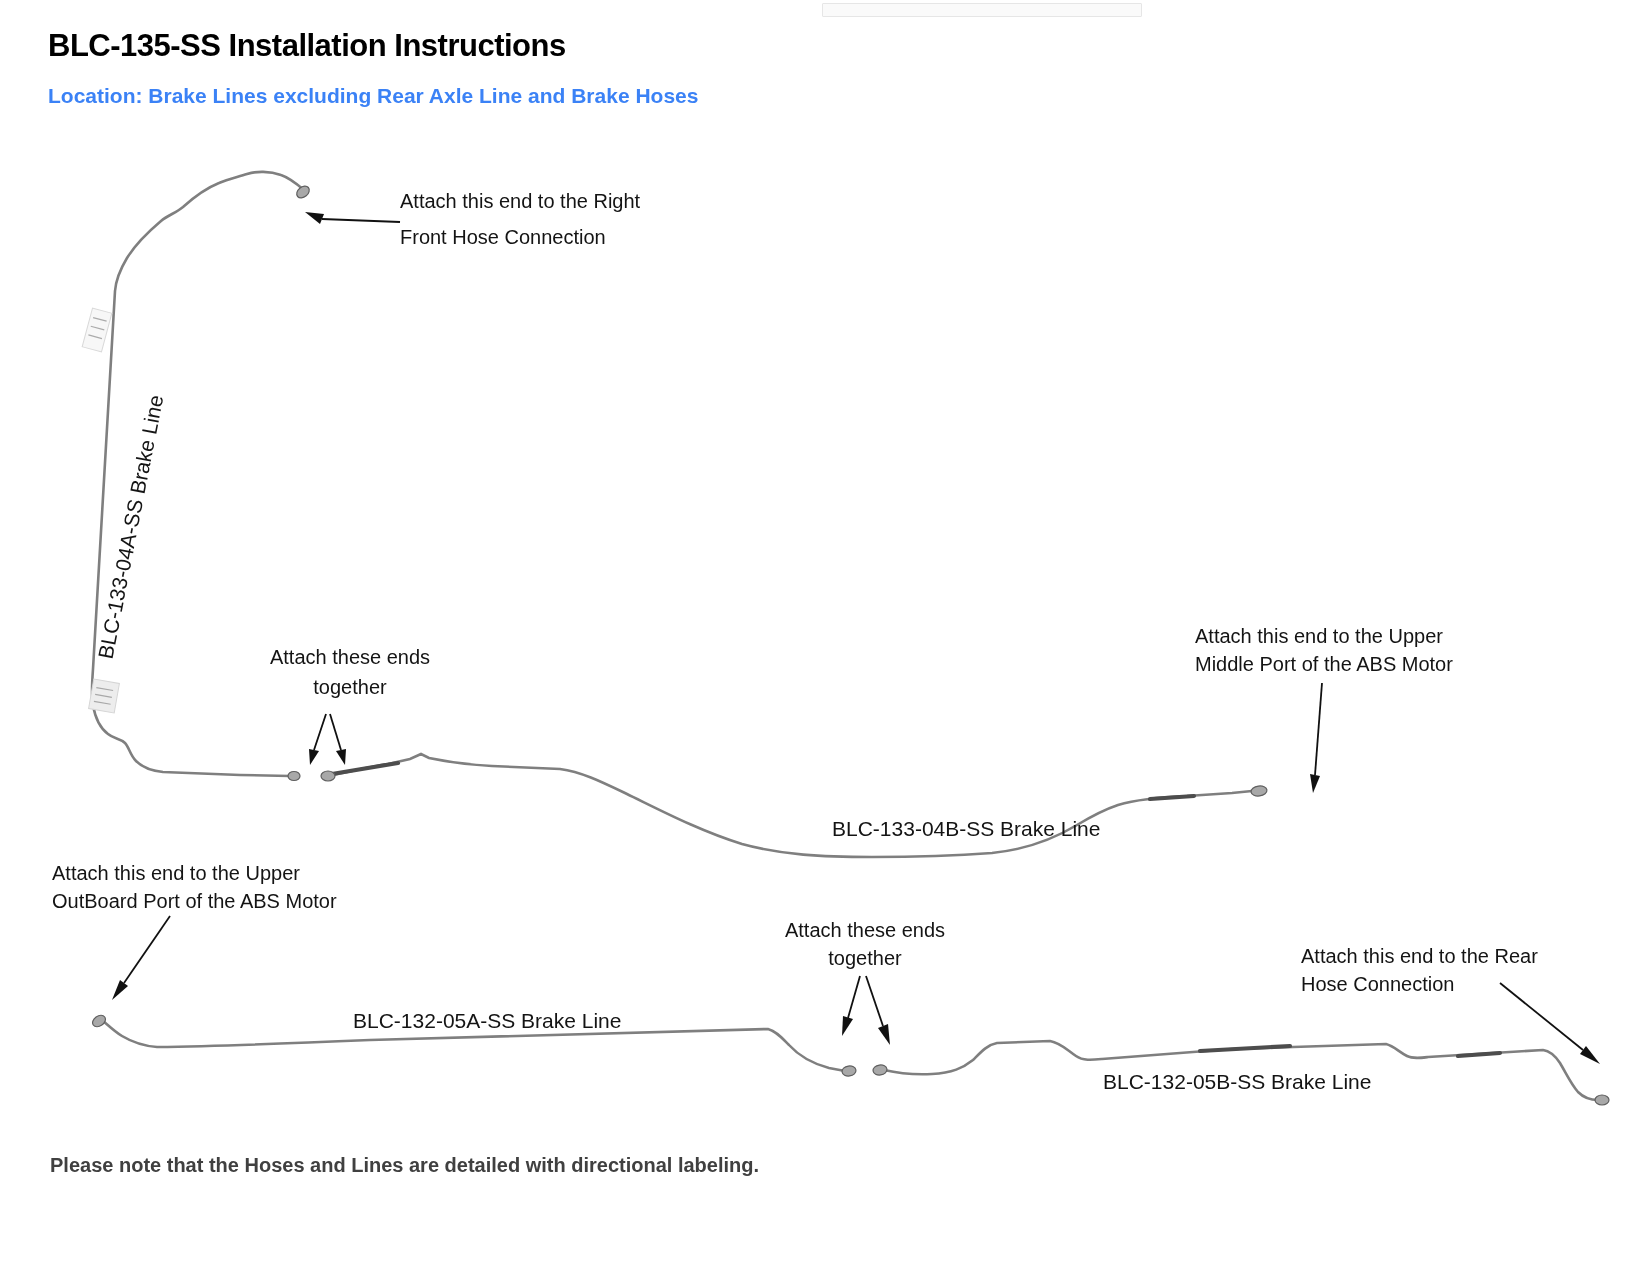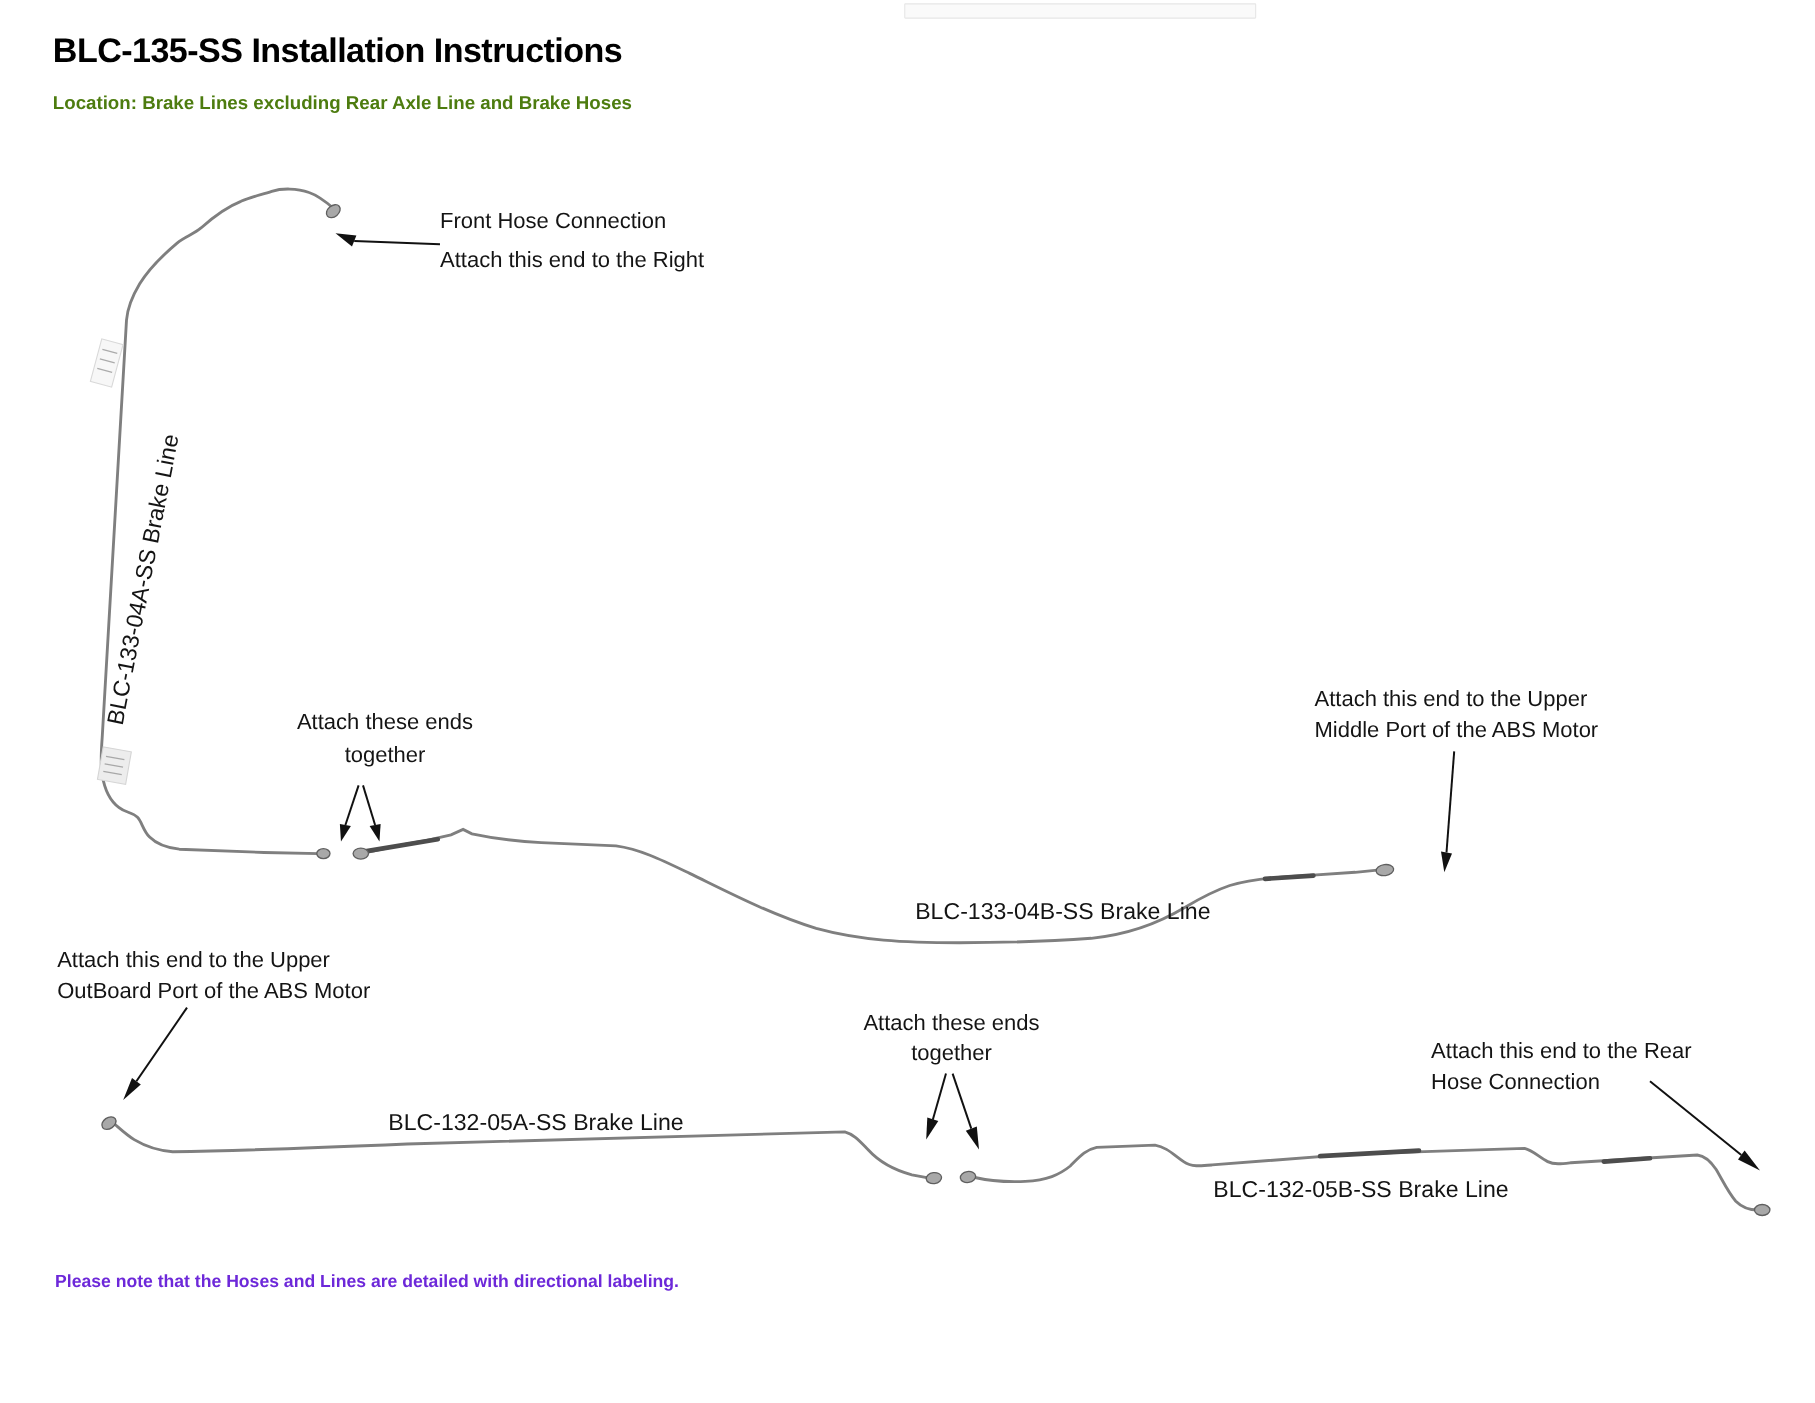--- a/index.html
+++ b/index.html
@@ -7,35 +7,35 @@
     position:relative;
     width:1650px;height:1275px;
     background:#ffffff;
     font-family:"Liberation Sans",sans-serif;
     color:#111;
     overflow:hidden;
   }
   svg.diagram{position:absolute;left:0;top:0;width:1650px;height:1275px;}
   .t{position:absolute;white-space:nowrap;}
   .title{left:48px;top:28px;font-size:31px;font-weight:bold;color:#000;letter-spacing:-0.5px;}
-  .sub1{left:48px;top:84px;font-size:17px;font-weight:bold;color:#4d7c0f;}
+  .sub1{left:48px;top:84px;font-size:21px;font-weight:bold;color:#3b82f6;}
   .sub2{left:48px;top:116px;font-size:21px;font-weight:bold;color:#000;}
   .ann{font-size:20px;line-height:28px;color:#141414;}
   .ann-right-front{left:400px;top:183px;line-height:36px;}
   .ann-pair1{left:350px;top:642px;line-height:30px;transform:translateX(-50%);text-align:center;}
   .ann-abs-middle{left:1195px;top:622px;}
   .ann-abs-outboard{left:52px;top:859px;}
   .ann-pair2{left:865px;top:916px;transform:translateX(-50%);text-align:center;}
   .ann-rear{left:1301px;top:942px;}
   .linelabel{font-size:21px;color:#141414;}
   .l-04a{left:131px;top:527px;transform:translate(-50%,-50%) rotate(-79deg);}
   .l-04b{left:832px;top:817px;}
   .l-05a{left:353px;top:1009px;}
   .l-05b{left:1103px;top:1070px;}
-  .footer{left:50px;top:1149px;font-size:16px;font-weight:bold;line-height:33px;color:#6d28d9;white-space:nowrap;position:absolute;}
+  .footer{left:50px;top:1149px;font-size:20px;font-weight:bold;line-height:33px;color:#404040;white-space:nowrap;position:absolute;}
   .topbar{
     position:absolute;left:822px;top:3px;width:318px;height:12px;
     background:#fafafa;border:1px solid #e6e6e6;border-radius:1px;
   }
 </style>
 </head>
 <body>
 
 <div class="page">
 
@@ -126,22 +126,22 @@
         <polygon points="890,1045 888,1024 878,1028" stroke="none"></polygon>
       </g>
       <g>
         <line x1="1500" y1="983" x2="1583" y2="1050"></line>
         <polygon points="1600,1064 1586,1046 1580,1054" stroke="none"></polygon>
       </g>
     </g>
   </svg>
 
   <div class="t ann ann-right-front">
+    <div>Attach this end to the Right</div>
     <div>Front Hose Connection</div>
-    <div>Attach this end to the Right</div>
   </div>
 
   <div class="t ann ann-pair1">
     <div>Attach these ends</div>
     <div>together</div>
   </div>
 
   <div class="t ann ann-abs-middle">
     <div>Attach this end to the Upper</div>
     <div>Middle Port of the ABS Motor</div>

